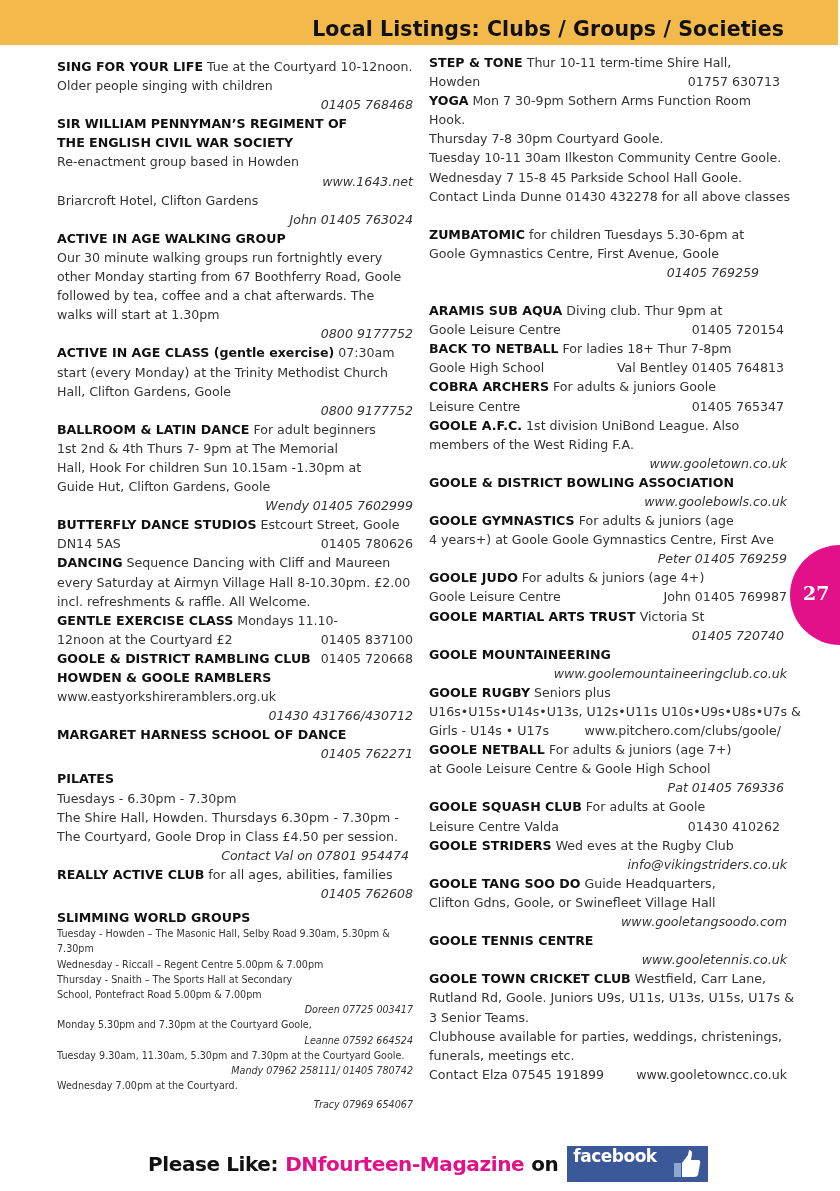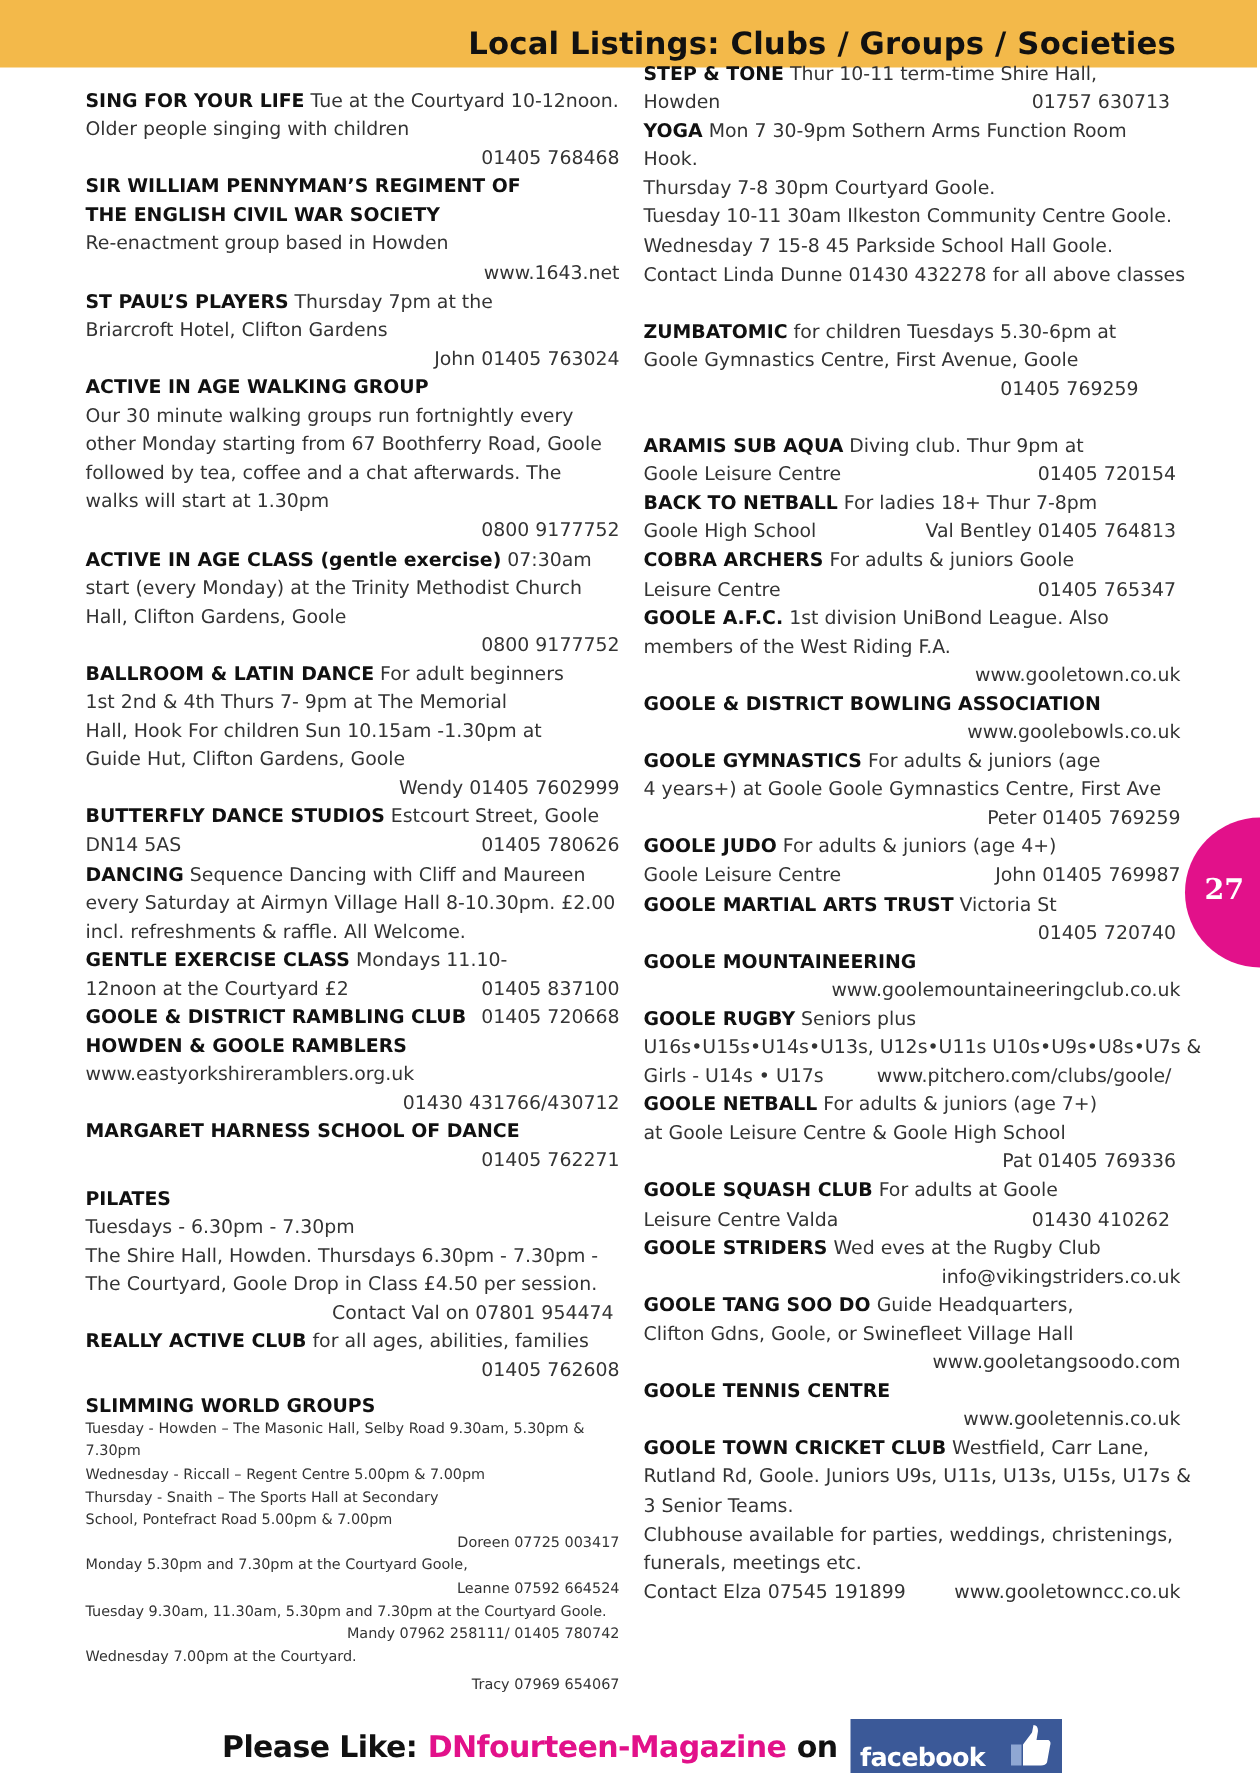--- a/index.html
+++ b/index.html
@@ -16,21 +16,21 @@
     font-size: 20.5px; color: #111; letter-spacing: 0.1px; white-space: nowrap;
   }
 
   .col { position: absolute; top: 57px; }
   .col-left { left: 57px; width: 356px; }
   .col-right { left: 429px; width: 358px; }
 
   .entry { font-size: 12.6px; line-height: 19.1px; color: #333; }
   .entry .name { font-weight: bold; color: #111; }
   .line { display: block; white-space: nowrap; }
-  .right { text-align: right; }
+  .right { text-align: right; font-style: italic; }
   .split { display: flex; justify-content: space-between; white-space: nowrap; }
   .gap { height: 19px; }
   .gap-sm { height: 6px; }
 
   .small { font-size: 9.6px; line-height: 15.2px; color: #333; }
   .small .line { white-space: nowrap; }
 
   .page-tab {
     position: absolute; left: 790px; top: 545px; width: 50px; height: 100px;
     background: #e2118a; border-radius: 50px 0 0 50px;
@@ -44,21 +44,21 @@
     position: absolute; left: 148px; top: 1144px; height: 40px;
     display: flex; align-items: center; white-space: nowrap;
     font-family: "DejaVu Sans", sans-serif; font-weight: bold; font-size: 20px;
     letter-spacing: -0.4px;
   }
   .footer .lbl { color: #111; }
   .footer .mag { color: #e2118a; margin-left: 7px; text-align: right; }
   .footer .on { color: #111; margin-left: 7px; }
   .fb-badge {
     margin-left: 9px; width: 141px; height: 36px; background: #3b5998;
-    display: flex; align-items: flex-end; padding-left: 6px; position: relative;
+    display: flex; align-items: flex-start; padding-left: 6px; position: relative;
   }
   .fb-text { color: #fff; font-size: 17px; font-weight: bold; letter-spacing: -0.5px; }
   .fb-thumb { position: absolute; right: 6px; top: 3px; width: 30px; height: 30px; }
 </style>
 </head>
 <body>
 
 <div class="header-bar"></div>
 <div class="header-title">Local Listings: Clubs / Groups / Societies</div>
 
@@ -71,21 +71,20 @@
   </div>
 
   <div class="entry">
     <span class="line name">SIR WILLIAM PENNYMAN’S REGIMENT OF</span>
     <span class="line name">THE ENGLISH CIVIL WAR SOCIETY</span>
     <span class="line">Re-enactment group based in Howden</span>
     <span class="line right">www.1643.net</span>
   </div>
 
   <div class="entry">
-    <span class="line"><span class="name">ST PAUL’S PLAYERS</span><span> Thursday 7pm at the</span></span>
     <span class="line">Briarcroft Hotel, Clifton Gardens</span>
     <span class="line right">John 01405 763024</span>
   </div>
 
   <div class="entry">
     <span class="line name">ACTIVE IN AGE WALKING GROUP</span>
     <span class="line">Our 30 minute walking groups run fortnightly every</span>
     <span class="line">other Monday  starting from 67 Boothferry Road, Goole</span>
     <span class="line">followed by tea, coffee and a chat afterwards.  The</span>
     <span class="line">walks will start at 1.30pm</span>
@@ -176,21 +175,21 @@
       <span class="line">Monday  5.30pm and 7.30pm at the Courtyard Goole,</span>
       <span class="line right">Leanne 07592 664524</span>
       <span class="line">Tuesday 9.30am, 11.30am, 5.30pm and 7.30pm at the Courtyard Goole.</span>
       <span class="line right">Mandy 07962 258111/ 01405 780742</span>
       <span class="line">Wednesday 7.00pm at the Courtyard.</span>
       <span class="line right" style="margin-top:4px">Tracy 07969 654067</span>
     </div>
   </div>
 </div>
 
-<div class="col col-right" style="top:39px">
+<div class="col col-right" style="top:53px">
 
   <div class="entry">
     <span class="line"><span class="name">STEP &amp; TONE</span><span> Thur 10-11 term-time Shire Hall,</span></span>
     <span class="split" style="padding-right:7px">
         <span>Howden</span>
         <span>01757 630713</span>
       </span>
   </div>
 
   <div class="entry">

